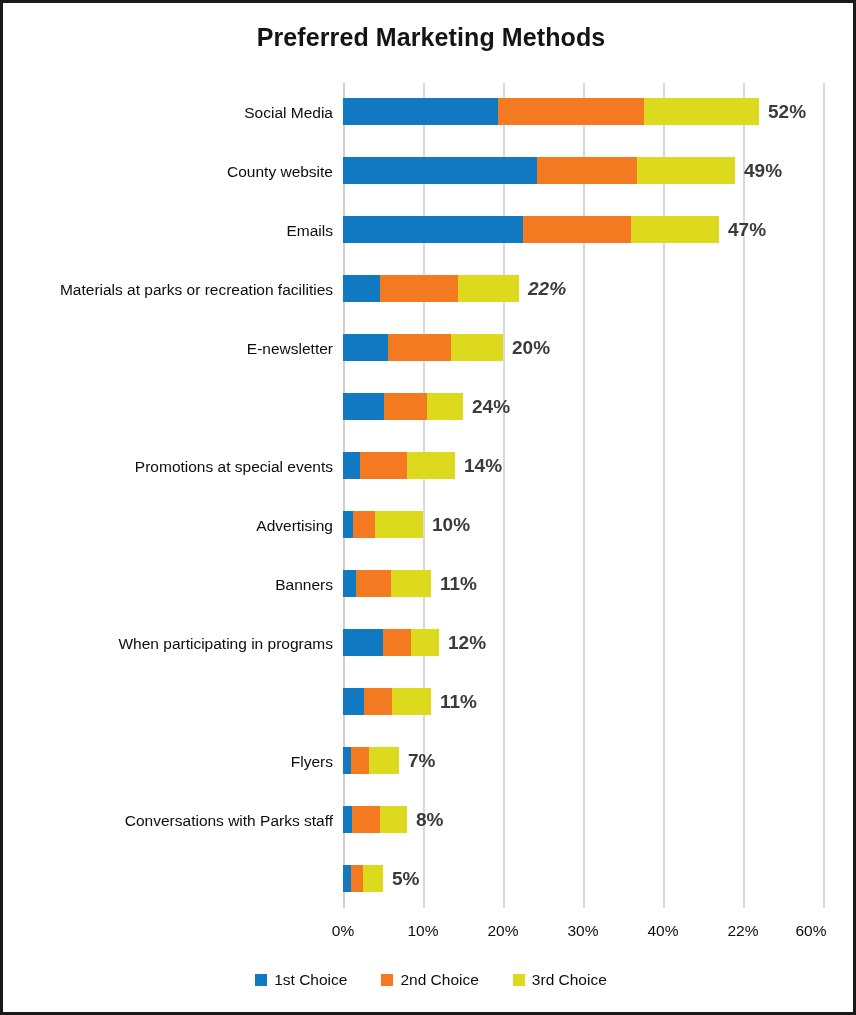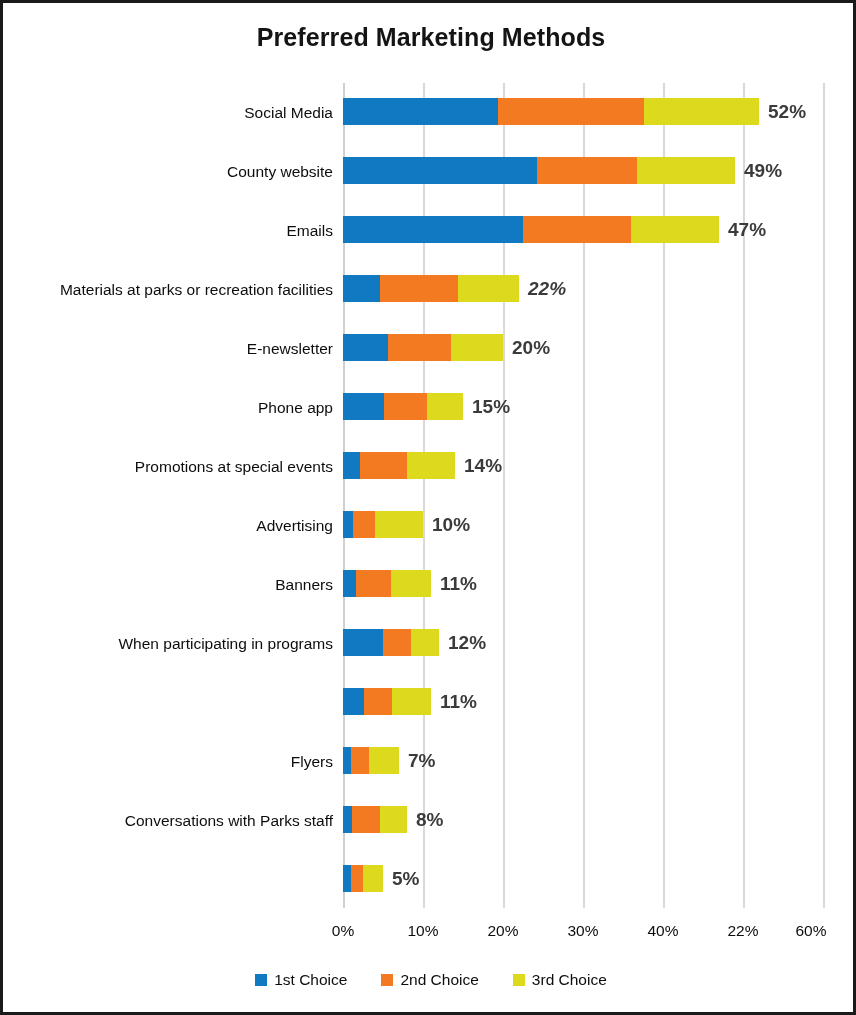--- a/index.html
+++ b/index.html
@@ -200,27 +200,26 @@
         <div class="row" style="top: 236px;">
           <div class="cat-label">E-newsletter</div>
           <div class="bar" style="width: 160px;">
             <div class="seg seg-1" style="width: 44.8px; background: rgb(16, 121, 193);"></div>
             <div class="seg seg-2" style="width: 63.2px; background: rgb(244, 122, 33);"></div>
             <div class="seg seg-3" style="width: 52px; background: rgb(221, 217, 28);"></div>
           </div>
           <div class="bar-total" style="left: 160px;">20%</div>
         </div>
         <div class="row" style="top: 295px;">
-          <div class="cat-label">Phone app</div>
           <div class="bar" style="width: 120px;">
             <div class="seg seg-1" style="width: 40.8px; background: rgb(16, 121, 193);"></div>
             <div class="seg seg-2" style="width: 43.2px; background: rgb(244, 122, 33);"></div>
             <div class="seg seg-3" style="width: 36px; background: rgb(221, 217, 28);"></div>
           </div>
-          <div class="bar-total" style="left: 120px;">15%</div>
+          <div class="bar-total" style="left: 120px;">24%</div>
         </div>
         <div class="row" style="top: 354px;">
           <div class="cat-label">Promotions at special events</div>
           <div class="bar" style="width: 112px;">
             <div class="seg seg-1" style="width: 16.8px; background: rgb(16, 121, 193);"></div>
             <div class="seg seg-2" style="width: 47.2px; background: rgb(244, 122, 33);"></div>
             <div class="seg seg-3" style="width: 48px; background: rgb(221, 217, 28);"></div>
           </div>
           <div class="bar-total" style="left: 112px;">14%</div>
         </div>

